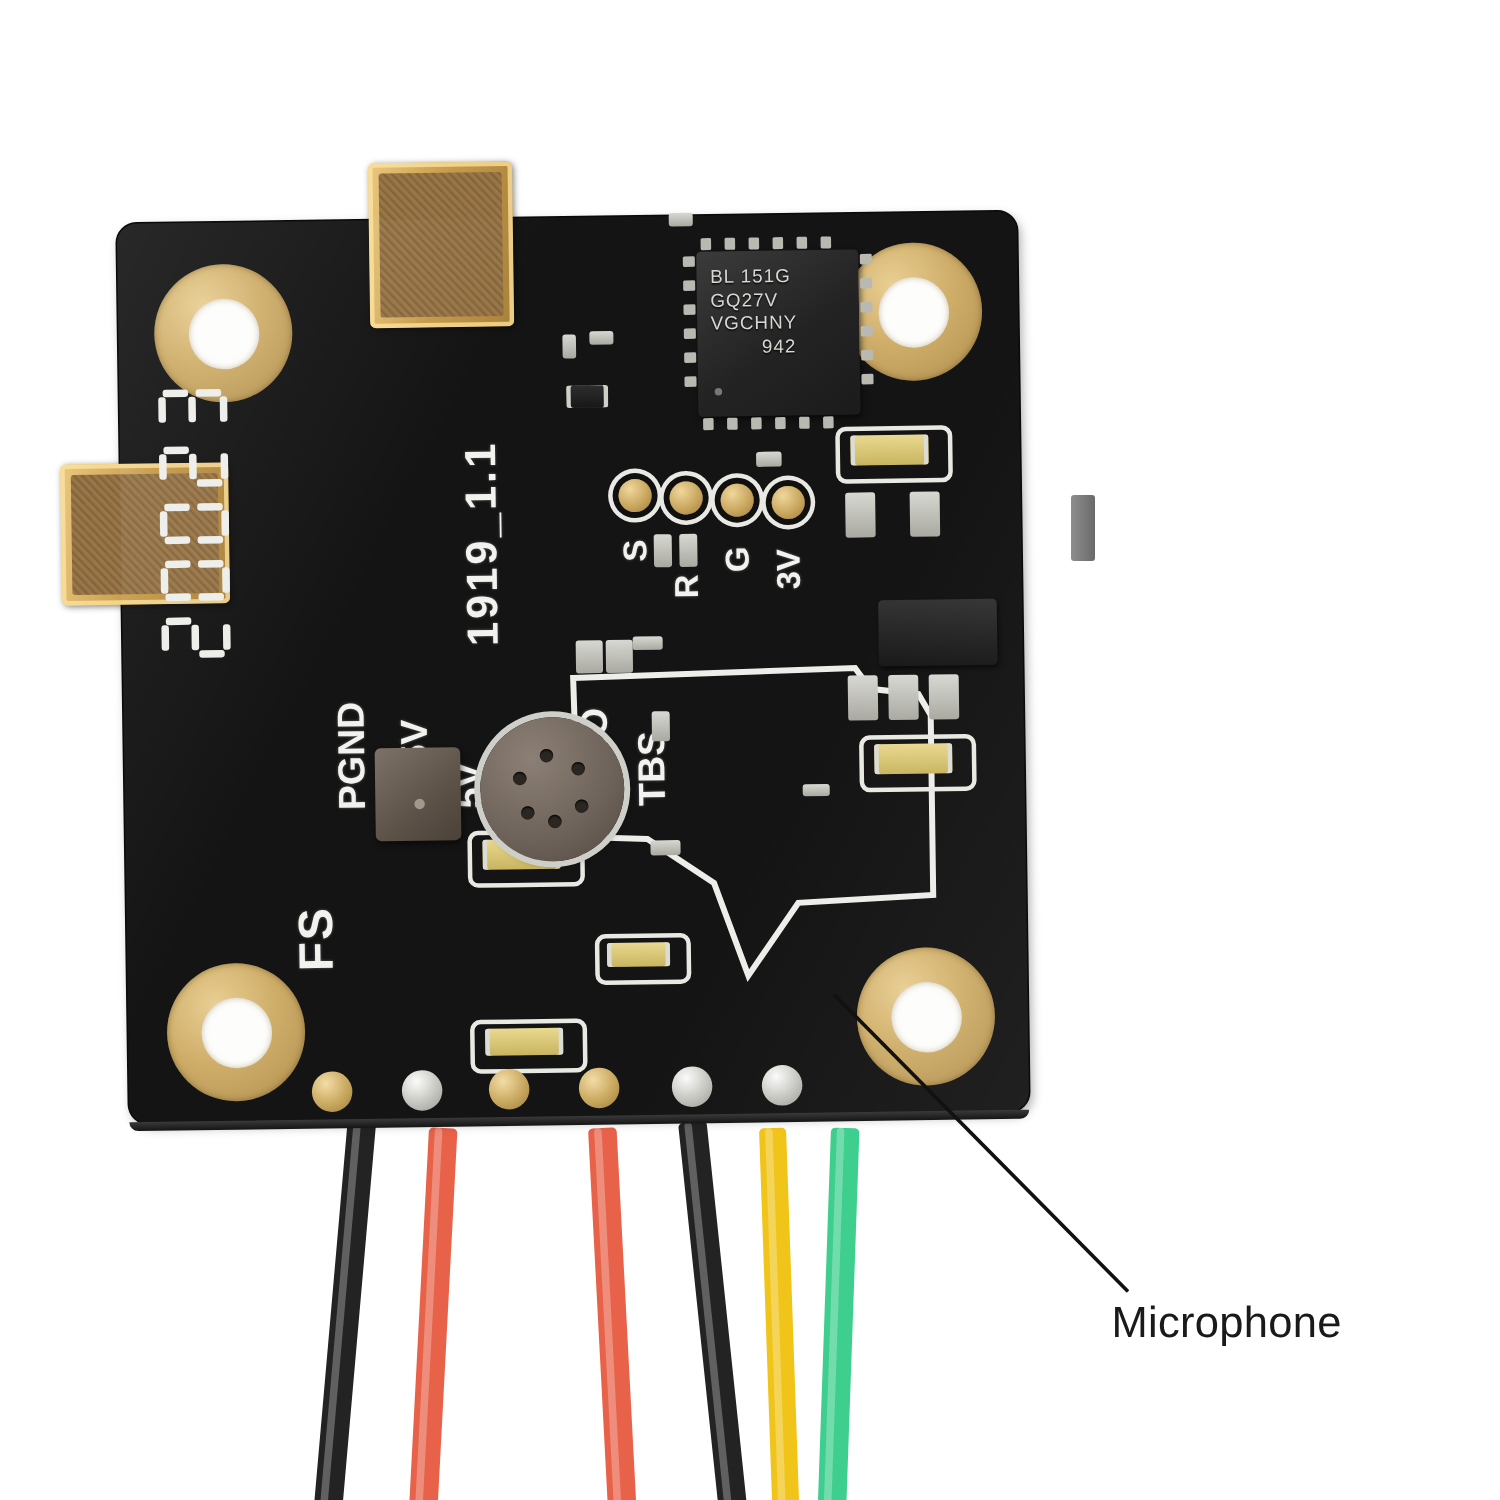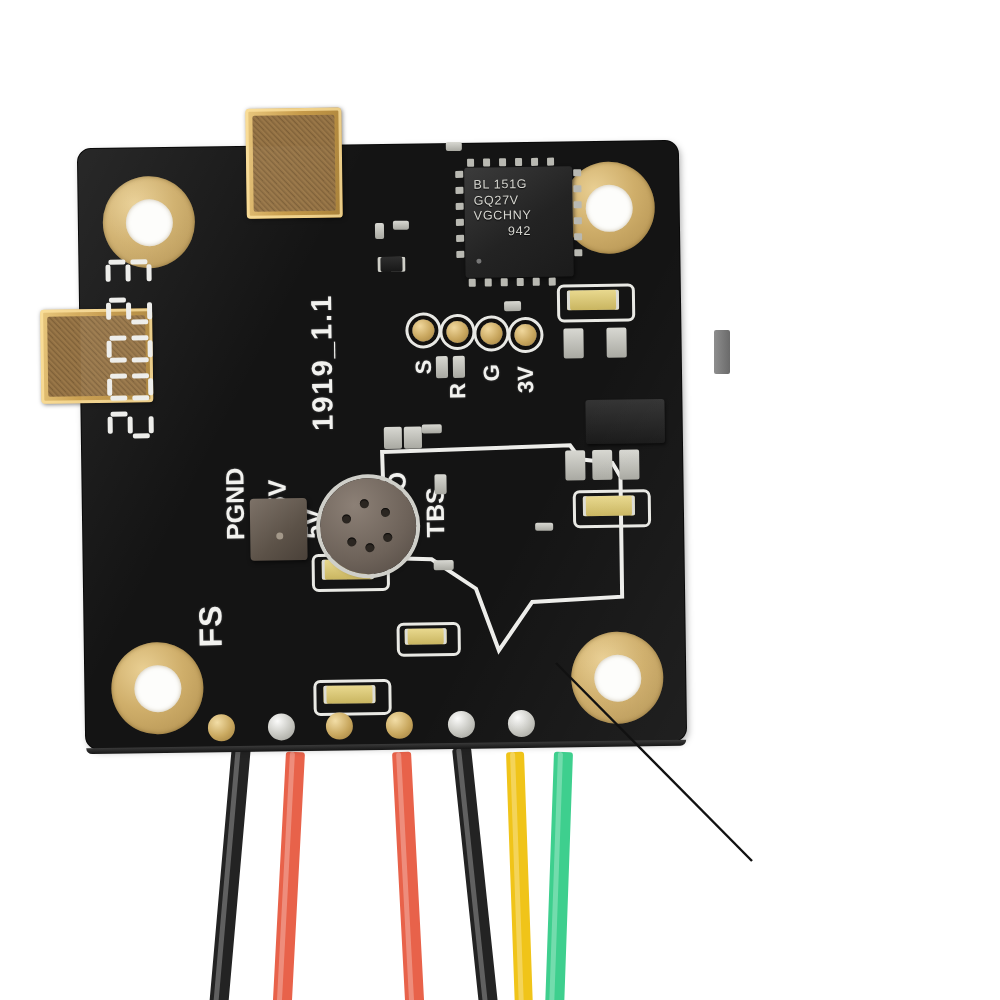--- a/index.html
+++ b/index.html
@@ -335,14 +335,15 @@
     <div class="epad gold" style="left:300px;"></div>
     <div class="epad solder" style="left:362px;"></div>
     <div class="epad solder" style="left:422px;"></div>
 
     <div class="board-sheen"></div>
   </div>
 
   <svg id="ann-line">
     <line x1="556" y1="663" x2="752" y2="861" stroke="#111111" stroke-width="2.4"></line>
   </svg>
+  <div id="ann-label">Microphone</div>
 
 </div>
 
 </body></html>

